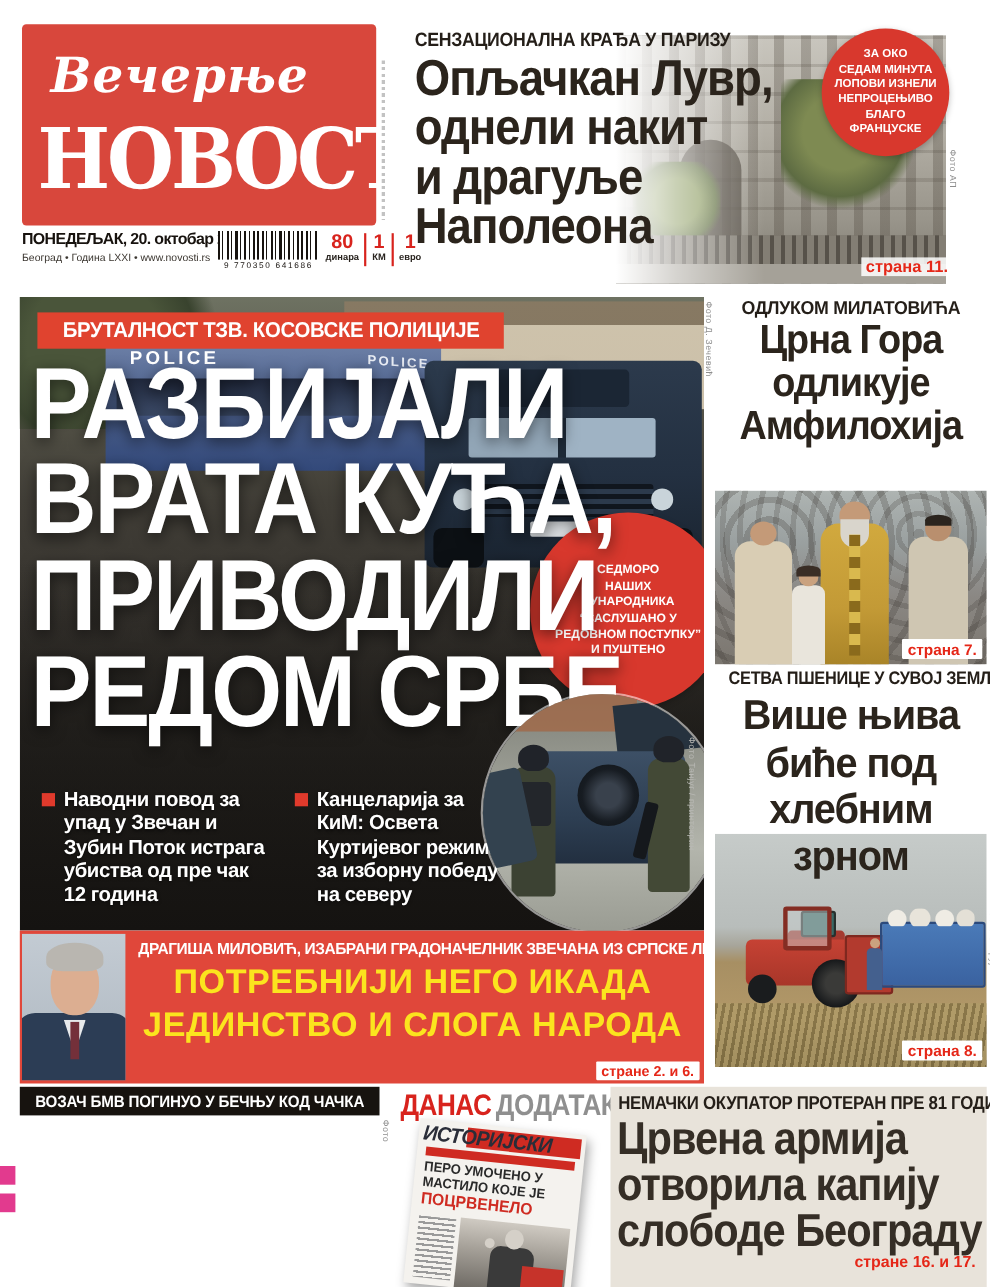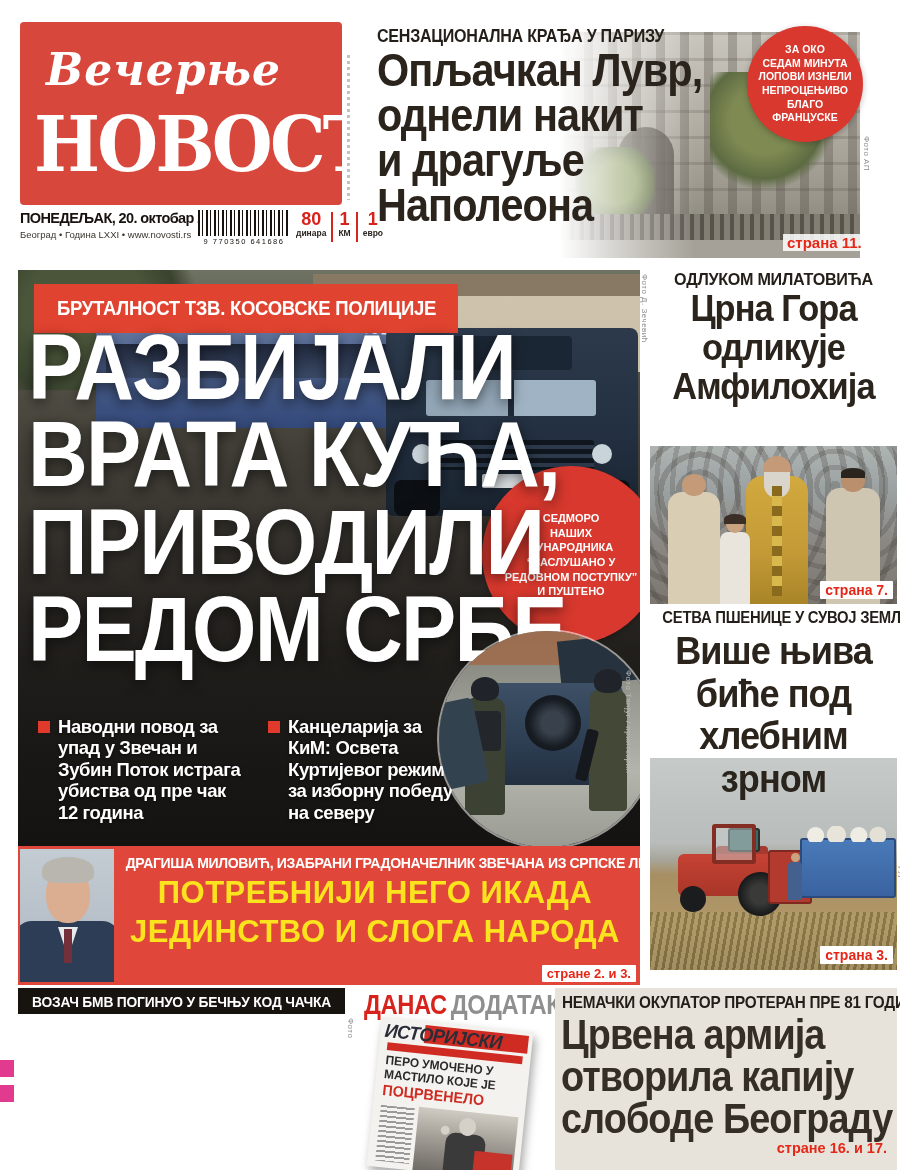--- a/index.html
+++ b/index.html
@@ -107,21 +107,21 @@
     <div class="shape" style="left:40px;top:52px;width:170px;height:36px;background:linear-gradient(90deg,#93a7b8 0 48%,#1e2a38 48% 52%,#9fb3c4 52% 100%);border-radius:3px;"></div>
     <div class="shape" style="left:44px;top:112px;width:164px;height:30px;background:repeating-linear-gradient(180deg,#10161e 0 5px,#2c3a4c 5px 9px);border-radius:3px;"></div>
     <div class="shape" style="left:26px;top:116px;width:20px;height:20px;background:#c9d4da;border-radius:50%;"></div>
     <div class="shape" style="left:206px;top:116px;width:20px;height:20px;background:#c9d4da;border-radius:50%;"></div>
     <div class="shape" style="left:96px;top:146px;width:60px;height:14px;background:#d8dcdf;border-radius:2px;"></div>
     <div class="shape" style="left:8px;top:152px;width:46px;height:36px;background:#0c1014;border-radius:8px;"></div>
     <div class="shape" style="left:198px;top:152px;width:46px;height:36px;background:#0c1014;border-radius:8px;"></div>
   </div>
   <div class="shape" style="left:0;top:240px;width:100%;height:336px;background:linear-gradient(180deg,rgba(20,18,16,0) 0%,rgba(20,18,16,.55) 45%,rgba(16,14,12,.75) 100%);"></div>
 
-  <div style="position:absolute;left:16px;top:14px;width:424px;height:49px;background:#e0432f;display:flex;align-items:center;justify-content:center;">
+  <div style="position:absolute;left:16px;top:14px;width:424px;height:33px;background:#e0432f;display:flex;align-items:center;justify-content:center;">
     <span style="color:#fff;font-weight:bold;font-size:19.5px;letter-spacing:-0.3px;transform:scaleX(.95);white-space:nowrap;">БРУТАЛНОСТ ТЗВ. КОСОВСКЕ ПОЛИЦИЈЕ</span>
   </div>
 
   <div style="position:absolute;left:10px;top:54px;transform:scaleX(.9);transform-origin:0 0;z-index:3;">
     <div class="hl-white" style="font-size:92px;line-height:.95;letter-spacing:-2px;text-shadow:0 4px 14px rgba(0,0,0,.55);">РАЗБИЈАЛИ</div>
     <div class="hl-white" style="font-size:92px;line-height:.95;letter-spacing:-2px;text-shadow:0 4px 14px rgba(0,0,0,.55);">ВРАТА КУЋА,</div>
     <div class="hl-white" style="font-size:92px;line-height:.95;letter-spacing:-2px;text-shadow:0 4px 14px rgba(0,0,0,.55);">ПРИВОДИЛИ</div>
     <div class="hl-white" style="font-size:92px;line-height:.95;letter-spacing:-2px;text-shadow:0 4px 14px rgba(0,0,0,.55);">РЕДОМ СРБЕ</div>
   </div>
 
@@ -173,21 +173,21 @@
     <div class="shape" style="left:38px;top:78px;width:20px;height:30px;background:#e8eaec;clip-path:polygon(0 0,100% 0,50% 100%);"></div>
     <div class="shape" style="left:44px;top:80px;width:8px;height:34px;background:#74303a;"></div>
     <div class="shape" style="left:26px;top:18px;width:44px;height:56px;background:#dcae91;border-radius:46%;"></div>
     <div class="shape" style="left:22px;top:8px;width:52px;height:26px;background:#b9b6b0;border-radius:50% 50% 30% 30%;"></div>
   </div>
   <div style="position:absolute;left:100px;top:9px;width:516px;text-align:center;color:#fff;font-weight:bold;font-size:14.5px;letter-spacing:-0.4px;transform:scaleX(.97);white-space:nowrap;">ДРАГИША МИЛОВИЋ, ИЗАБРАНИ ГРАДОНАЧЕЛНИК ЗВЕЧАНА ИЗ СРПСКЕ ЛИСТЕ</div>
   <div style="position:absolute;left:96px;top:28px;width:522px;text-align:center;">
     <div style="color:#fbe41e;font-weight:bold;font-size:31px;line-height:1.2;letter-spacing:.5px;white-space:nowrap;">ПОТРЕБНИЈИ НЕГО ИКАДА</div>
     <div style="color:#fbe41e;font-weight:bold;font-size:31px;line-height:1.35;letter-spacing:.5px;white-space:nowrap;">ЈЕДИНСТВО И СЛОГА НАРОДА</div>
   </div>
-  <div class="pageref refchip" style="position:absolute;right:4px;bottom:3px;font-size:13px;">стране 2. и 3.</div>
+  <div class="pageref refchip" style="position:absolute;right:4px;bottom:3px;font-size:13px;">стране 2. и 6.</div>
 </div>
 
 <div class="abs" style="left:650px;top:268px;width:247px;height:336px;">
   <div class="kick" style="position:absolute;left:0;top:2px;width:100%;text-align:center;font-size:17px;transform:scaleX(.95);">ОДЛУКОМ МИЛАТОВИЋА</div>
   <div style="position:absolute;left:0;top:22px;width:100%;text-align:center;transform:scaleX(.93);transform-origin:50% 0;">
     <div class="hl-dark" style="font-size:37px;line-height:1.05;letter-spacing:-1px;">Црна Гора</div>
     <div class="hl-dark" style="font-size:37px;line-height:1.05;letter-spacing:-1px;">одликује</div>
     <div class="hl-dark" style="font-size:37px;line-height:1.05;letter-spacing:-1px;">Амфилохија</div>
   </div>
   <div class="photo" style="left:0;top:178px;width:247px;height:158px;">
@@ -227,21 +227,21 @@
       <div class="shape" style="left:60px;top:18px;width:44px;height:44px;background:radial-gradient(circle,#3a3a38 0 30%,#16181a 70%);border-radius:50%;"></div>
       <div class="shape" style="left:2px;top:32px;width:26px;height:26px;background:#1a1c1e;border-radius:50%;"></div>
     </div>
     <div class="shape" style="left:118px;top:92px;width:40px;height:50px;background:#b23a2e;border:2px solid #7e281f;border-radius:3px;"></div>
     <div class="shape" style="left:150px;top:80px;width:92px;height:56px;background:linear-gradient(180deg,#4a7ab8 0%,#3a62a0 100%);border:2px solid #2c4a7c;border-radius:3px;">
       <div class="shape" style="left:4px;top:-14px;width:80px;height:16px;background:radial-gradient(circle at 12% 60%,#efece4 0 8px,rgba(0,0,0,0) 9px),radial-gradient(circle at 38% 55%,#e8e4da 0 9px,rgba(0,0,0,0) 10px),radial-gradient(circle at 66% 60%,#efece4 0 8px,rgba(0,0,0,0) 9px),radial-gradient(circle at 90% 58%,#e4e0d6 0 8px,rgba(0,0,0,0) 9px);"></div>
     </div>
     <div class="shape" style="left:138px;top:104px;width:14px;height:38px;background:#44608e;border-radius:4px 4px 0 0;">
       <div class="shape" style="left:3px;top:-9px;width:9px;height:9px;background:#caa27f;border-radius:50%;"></div>
     </div>
-    <div class="pageref refchip" style="position:absolute;right:4px;bottom:6px;font-size:14px;">страна 3.</div>
+    <div class="pageref refchip" style="position:absolute;right:4px;bottom:6px;font-size:14px;">страна 8.</div>
   </div>
   <div style="position:absolute;left:0;top:22px;width:100%;text-align:center;transform:scaleX(.95);transform-origin:50% 0;z-index:2;">
     <div class="hl-dark" style="font-size:38px;line-height:1.12;letter-spacing:-1px;">Више њива</div>
     <div class="hl-dark" style="font-size:38px;line-height:1.12;letter-spacing:-1px;">биће под</div>
     <div class="hl-dark" style="font-size:38px;line-height:1.12;letter-spacing:-1px;">хлебним</div>
     <div class="hl-dark" style="font-size:38px;line-height:1.12;letter-spacing:-1px;">зрном</div>
   </div>
   <div class="vcredit" style="right:-10px;top:220px;">Фото З. Грујић</div>
 </div>
 

